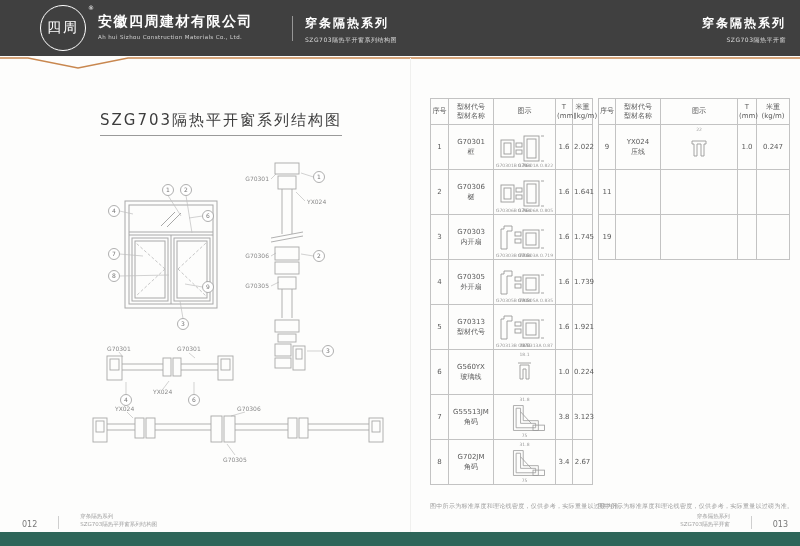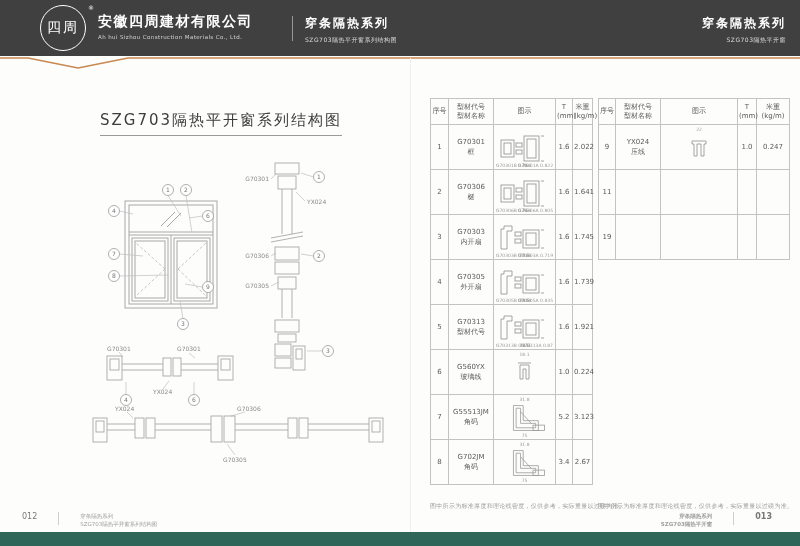--- a/index.html
+++ b/index.html
@@ -52,23 +52,23 @@
   .pshape { position:absolute; left:50%; top:52%; transform:translate(-50%,-50%); width:54px; height:32px; }
   .sub { position:absolute; bottom:0; font-size:4.5px; color:#9b9b9b; white-space:nowrap; }
   .sub.left { left:1px; } .sub.right { right:1px; }
   .dim { position:absolute; font-size:4.5px; color:#9b9b9b; white-space:nowrap; }
   .dim.mid { bottom:0; left:50%; transform:translateX(-50%); }
   .dim.top { top:0; left:50%; transform:translateX(-50%); }
 
   
   .tbl-note { position:absolute; top:502px; font-size:6px; color:#9d9d9d; letter-spacing:.3px; }
   #note-left { left:430px; } #note-right { left:598px; }
-  .footer { position:absolute; top:512px; display:flex; align-items:flex-start; gap:21px; }
+  .footer { position:absolute; top:512px; display:flex; align-items:flex-end; gap:21px; }
   #footer-left { left:22px; }
-  #footer-right { right:28px;font-weight:bold; }
+  #footer-right { right:12px; }
   .page-no { font-size:8px; color:#777; }
   .foot-div { width:1px; height:13px; background:#cfcfcf; }
   .foot-lines { font-size:5.5px; color:#a0a0a0; line-height:1.5; }
   #footer-right .foot-lines { text-align:right; }
 </style>
 </head>
 <body>
 
 <div class="canvas">
 
@@ -449,21 +449,21 @@
                     <path d="M14,4 h11 v17 h17 v11 H14 z"></path>
                     <path d="M17,7 h5 v17 h17 v5 H17 z"></path>
                     <line x1="22" y1="11" x2="34" y2="24"></line>
                     <rect x="36" y="26" width="13" height="6"></rect>
                   </g>
                 </svg>
                 <span class="dim top">31.8</span>
                 <span class="dim mid">75</span>
               </div>
             </td>
-            <td>5.2</td>
+            <td>3.8</td>
             <td>3.123</td>
           </tr>
           <tr>
             <td>8</td>
             <td class="code-cell">
               <div>G702JM</div>
               <div>角码</div>
             </td>
             <td>
               <div class="figbox">

